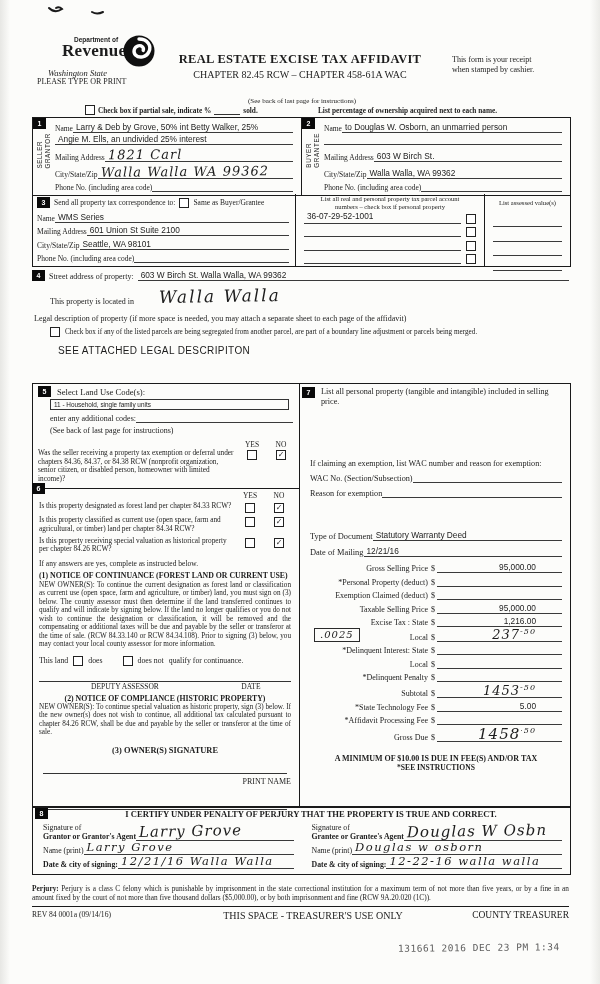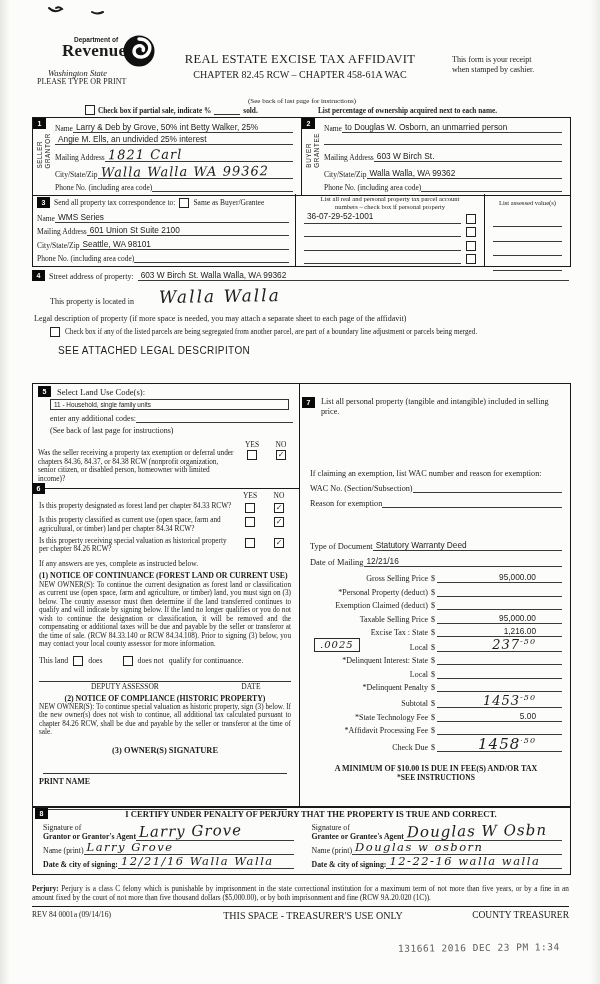--- a/index.html
+++ b/index.html
@@ -19,21 +19,21 @@
     text-align:center; display:inline-block; background:#fff; color:#2a2a2a; flex:0 0 auto; }
   .fline { flex:1; border-bottom:1px solid #3a3a3a; padding-left:3px; min-height:9px; }
   .frow { display:flex; align-items:flex-end; font-size:7.5px; }
   .tval { font-family:"Liberation Sans", sans-serif; font-size:8.3px; }
   
   .logo { left:34px; top:36px; }
   .deptline { font:bold 6.5px "Liberation Sans", sans-serif; margin-left:12px; }
   .revword { font:bold 17px "Liberation Serif", serif; letter-spacing:0.3px; margin-top:-2px; }
   .wastate { font-style:italic; font-size:8.5px; margin-left:14px; }
   .titleblk { left:130px; top:52px; width:340px; text-align:center; }
-  .title { font-size:12.5px; font-weight:normal; letter-spacing:0.3px; }
+  .title { font-size:12.5px; font-weight:bold; letter-spacing:0.3px; }
   .chapter { font-size:10px; margin-top:2px; }
   .receipt { left:452px; top:55px; width:120px; font-size:8px; line-height:10px; }
   .ptp { left:37px; top:77px; font-size:8px; }
   .warn { left:0; top:88px; width:600px; text-align:center; font-size:8px; font-weight:bold; }
   .seeback1 { left:248px; top:97px; font-size:7px; }
   .partialrow { left:85px; top:105px; display:flex; align-items:flex-end; gap:3px; font-size:7.3px; font-weight:bold; }
   .ownrow { left:318px; top:106px; font-size:7.3px; font-weight:bold; }
   
   .box12 { left:32px; top:117px; width:537px; height:77px; border:1.5px solid #1a1a1a; display:flex; }
   .half { flex:1; position:relative; }
@@ -50,21 +50,21 @@
   .c3mid { width:172px; padding:1px 8px 0 8px; border-right:1px solid #1a1a1a; }
   .c3right { flex:1; padding:1px 8px 0 8px; }
   .midhead { font-size:6.6px; text-align:center; line-height:7.5px; }
   .prow { display:flex; align-items:flex-end; height:13.6px; }
   .arow { height:13.6px; border-bottom:1px solid #3a3a3a; }
   
   .sec4 { left:32px; top:268px; width:537px; }
   
   .box567 { left:32px; top:383px; width:537px; height:423px; border:1.5px solid #1a1a1a; display:flex; }
   .lcol { width:266px; border-right:1.5px solid #1a1a1a; display:flex; flex-direction:column; }
-  .rcol { flex:1; position:relative; padding:3px 8px 14px 10px;margin-top:10px; }
+  .rcol { flex:1; position:relative; padding:3px 8px 14px 10px; }
   .sec5 { border-bottom:1.5px solid #1a1a1a; padding:2px 6px 5px 5px; }
   .sec6 { position:relative; padding:1px 8px 0 6px; flex:1; }
   .codebox { border:1px solid #333; margin:2px 4px 1px 12px; padding:1px 3px;
     font:6.4px "Liberation Sans", sans-serif; }
   .qgrid { display:grid; grid-template-columns:1fr 24px 24px; column-gap:5px; align-items:start; margin-top:3px; }
   .qhead { text-align:center; font-size:7.5px; }
   .qtext { font-size:7.3px; line-height:8.6px; }
   .cbcell { display:flex; justify-content:center; padding-top:1px; }
   .smalltxt { font-size:7.2px; line-height:8.5px; text-align:justify; }
   .ntitle { font-size:7.8px; font-weight:bold; margin-top:3px; }
@@ -346,21 +346,21 @@
           </div>
           <div style="flex:0.7">
             <div class="sigline"></div>
             <div style="text-align:center; font-size:7.5px">DATE</div>
           </div>
         </div>
         <div class="ntitle" style="text-align:center">(2) NOTICE OF COMPLIANCE (HISTORIC PROPERTY)</div>
         <div class="smalltxt">NEW OWNER(S): To continue special valuation as historic property, sign (3) below. If the new owner(s) does not wish to continue, all additional tax calculated pursuant to chapter 84.26 RCW, shall be due and payable by the seller or transferor at the time of sale.</div>
         <div style="text-align:center; font-weight:bold; font-size:8.4px; margin-top:9px">(3)  OWNER(S) SIGNATURE</div>
         <div class="sigline" style="margin:8px 4px 0 4px"></div>
-        <div style="text-align:left; font-weight:bold; font-size:8px; margin-top:3px">PRINT NAME</div>
+        <div style="text-align:right; font-weight:normal; font-size:8px; margin-top:3px">PRINT NAME</div>
         <div class="sigline" style="margin:13px 4px 0 4px"></div>
       </div>
     </div>
 
     <div class="rcol">
       <div style="display:flex; gap:6px">
         <span class="numbox" style="margin-left:-8px">7</span>
         <span style="font-size:8.2px; line-height:10px; width:232px">List all  personal property (tangible and intangible) included in selling price.</span>
       </div>
       <div style="height:52px"></div>
@@ -439,21 +439,21 @@
           <span class="mlabel">*State Technology Fee</span>
           <span class="md">$</span>
           <span class="mline"><span class="mval">5.00</span></span>
         </div>
       <div class="mrow">
           <span class="mlabel">*Affidavit Processing Fee</span>
           <span class="md">$</span>
           <span class="mline"><span class="mval"></span></span>
         </div>
       <div class="mrow" style="height:17px">
-          <span class="mlabel">Check Due</span>
+          <span class="mlabel">Gross Due</span>
           <span class="md">$</span>
           <span class="mline"><span class="handval" style="font-size:15px"><span>1458</span><sup>·50</sup></span></span>
         </div>
 
       <div style="text-align:center; font-weight:bold; font-size:8px; margin-top:12px">A MINIMUM OF $10.00 IS DUE IN FEE(S) AND/OR TAX</div>
       <div style="text-align:center; font-weight:bold; font-size:7.6px">*SEE INSTRUCTIONS</div>
     </div>
   </div>
 
   <div class="abs sec8">

